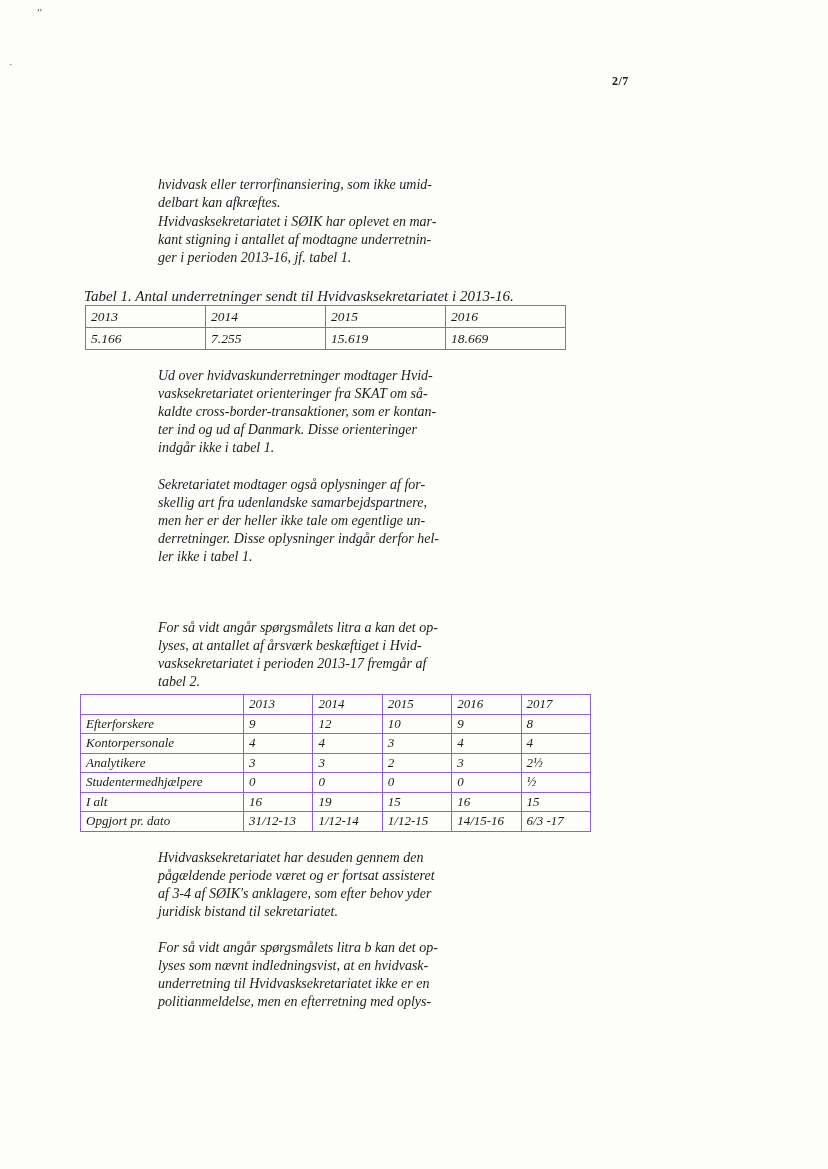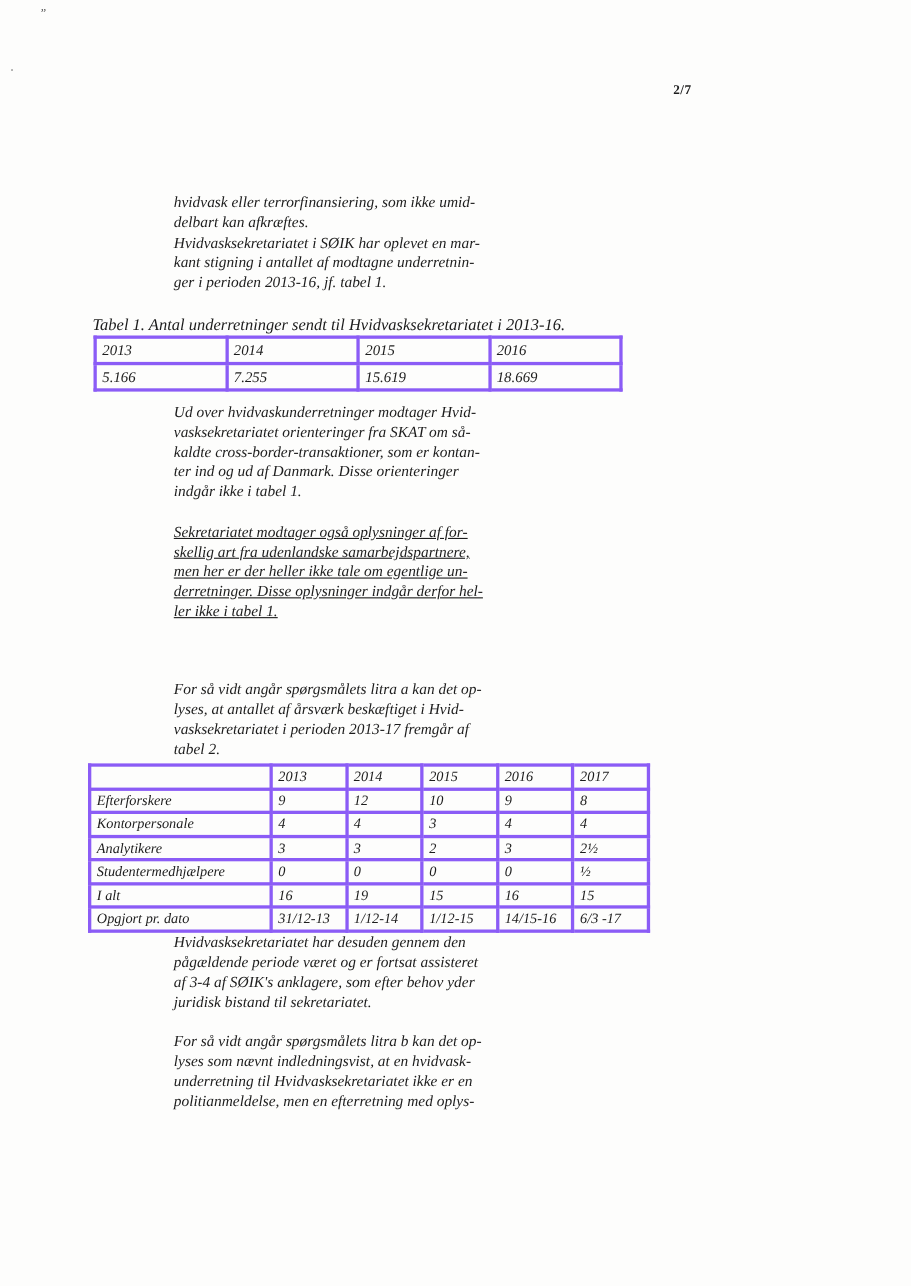--- a/index.html
+++ b/index.html
@@ -27,42 +27,42 @@
     width: 345px;
     margin: 0;
     font-style: italic;
     font-size: 14px;
     line-height: 18px;
     white-space: pre-line;
   }
   .p1 { top: 176px; }
   .p2 { top: 213px; }
   .p3 { top: 367px; }
-  .p4 { top: 476px; text-decoration: underline; }
+  .p4 { top: 476px; }
   .p5 { top: 585px; margin-top: 34px; }
   .p6 { top: 849px; }
   .p7 { top: 939px; }
   .caption {
     position: absolute;
     left: 84px;
     font-style: italic;
     font-size: 15px;
     white-space: nowrap;
   }
   .cap1 { top: 288px; }
   .cap2 { top: 676px; }
   table {
     position: absolute;
     border-collapse: collapse;
     table-layout: fixed;
     font-style: italic;
     color: #1c1c1c;
   }
   th, td {
-    border: 3px solid #8b5cf6;
+    border: 1px solid #8b5cf6;
     font-weight: normal;
     text-align: left;
     vertical-align: middle;
     padding: 1px 5px;
     overflow: hidden;
     white-space: nowrap;
   }
   .t1 {
     left: 85px;
     top: 305px;

